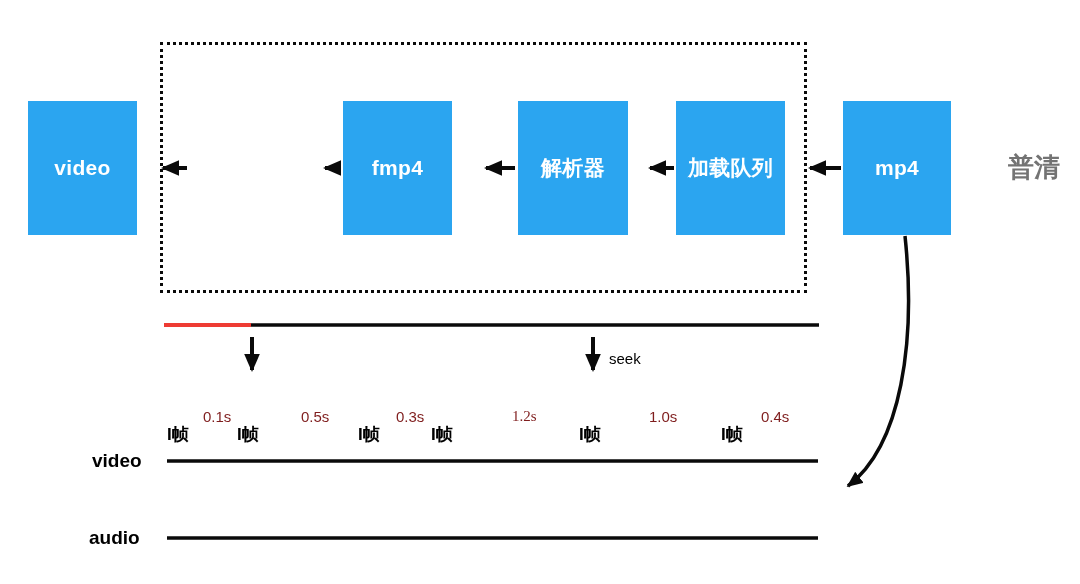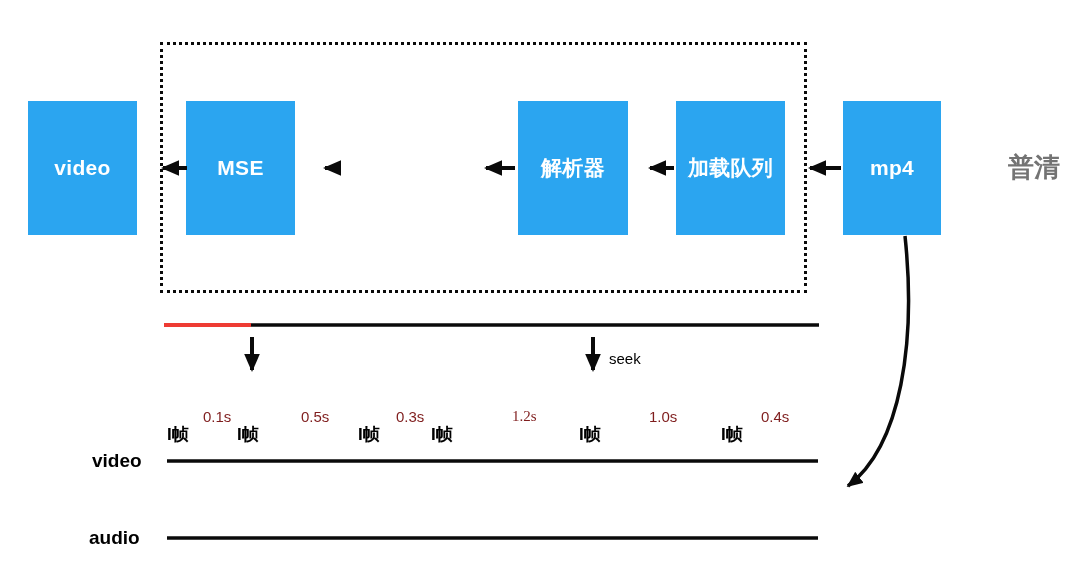--- a/index.html
+++ b/index.html
@@ -34,30 +34,30 @@
 </head>
 <body>
 
 <div id="canvas">
 
   <div class="dotted-rect"></div>
 
   <div class="node" style="left:28px;width:109px;">
       <span>video</span>
     </div>
-  <div class="node" style="left:186px;width:109px;">
-      <span>MSE</span>
+  <div class="node" style="left:343px;width:109px;">
+      <span>fmp4</span>
     </div>
   <div class="node" style="left:676px;width:109px;">
       <span>加载队列</span>
     </div>
   <div class="node" style="left:518px;width:110px;">
       <span>解析器</span>
     </div>
-  <div class="node" style="left:843px;width:98px;">
+  <div class="node" style="left:843px;width:108px;">
       <span>mp4</span>
     </div>
 
   <div class="quality">普清</div>
 
   <svg class="layer" width="1080" height="584" viewBox="0 0 1080 584">
     <defs>
       <marker id="ah" markerWidth="4.6" markerHeight="4" refX="4.1" refY="2" orient="auto" markerUnits="strokeWidth">
         <path d="M0,0 L4.6,2 L0,4 Z" fill="#0a0a0a"></path>
       </marker>

